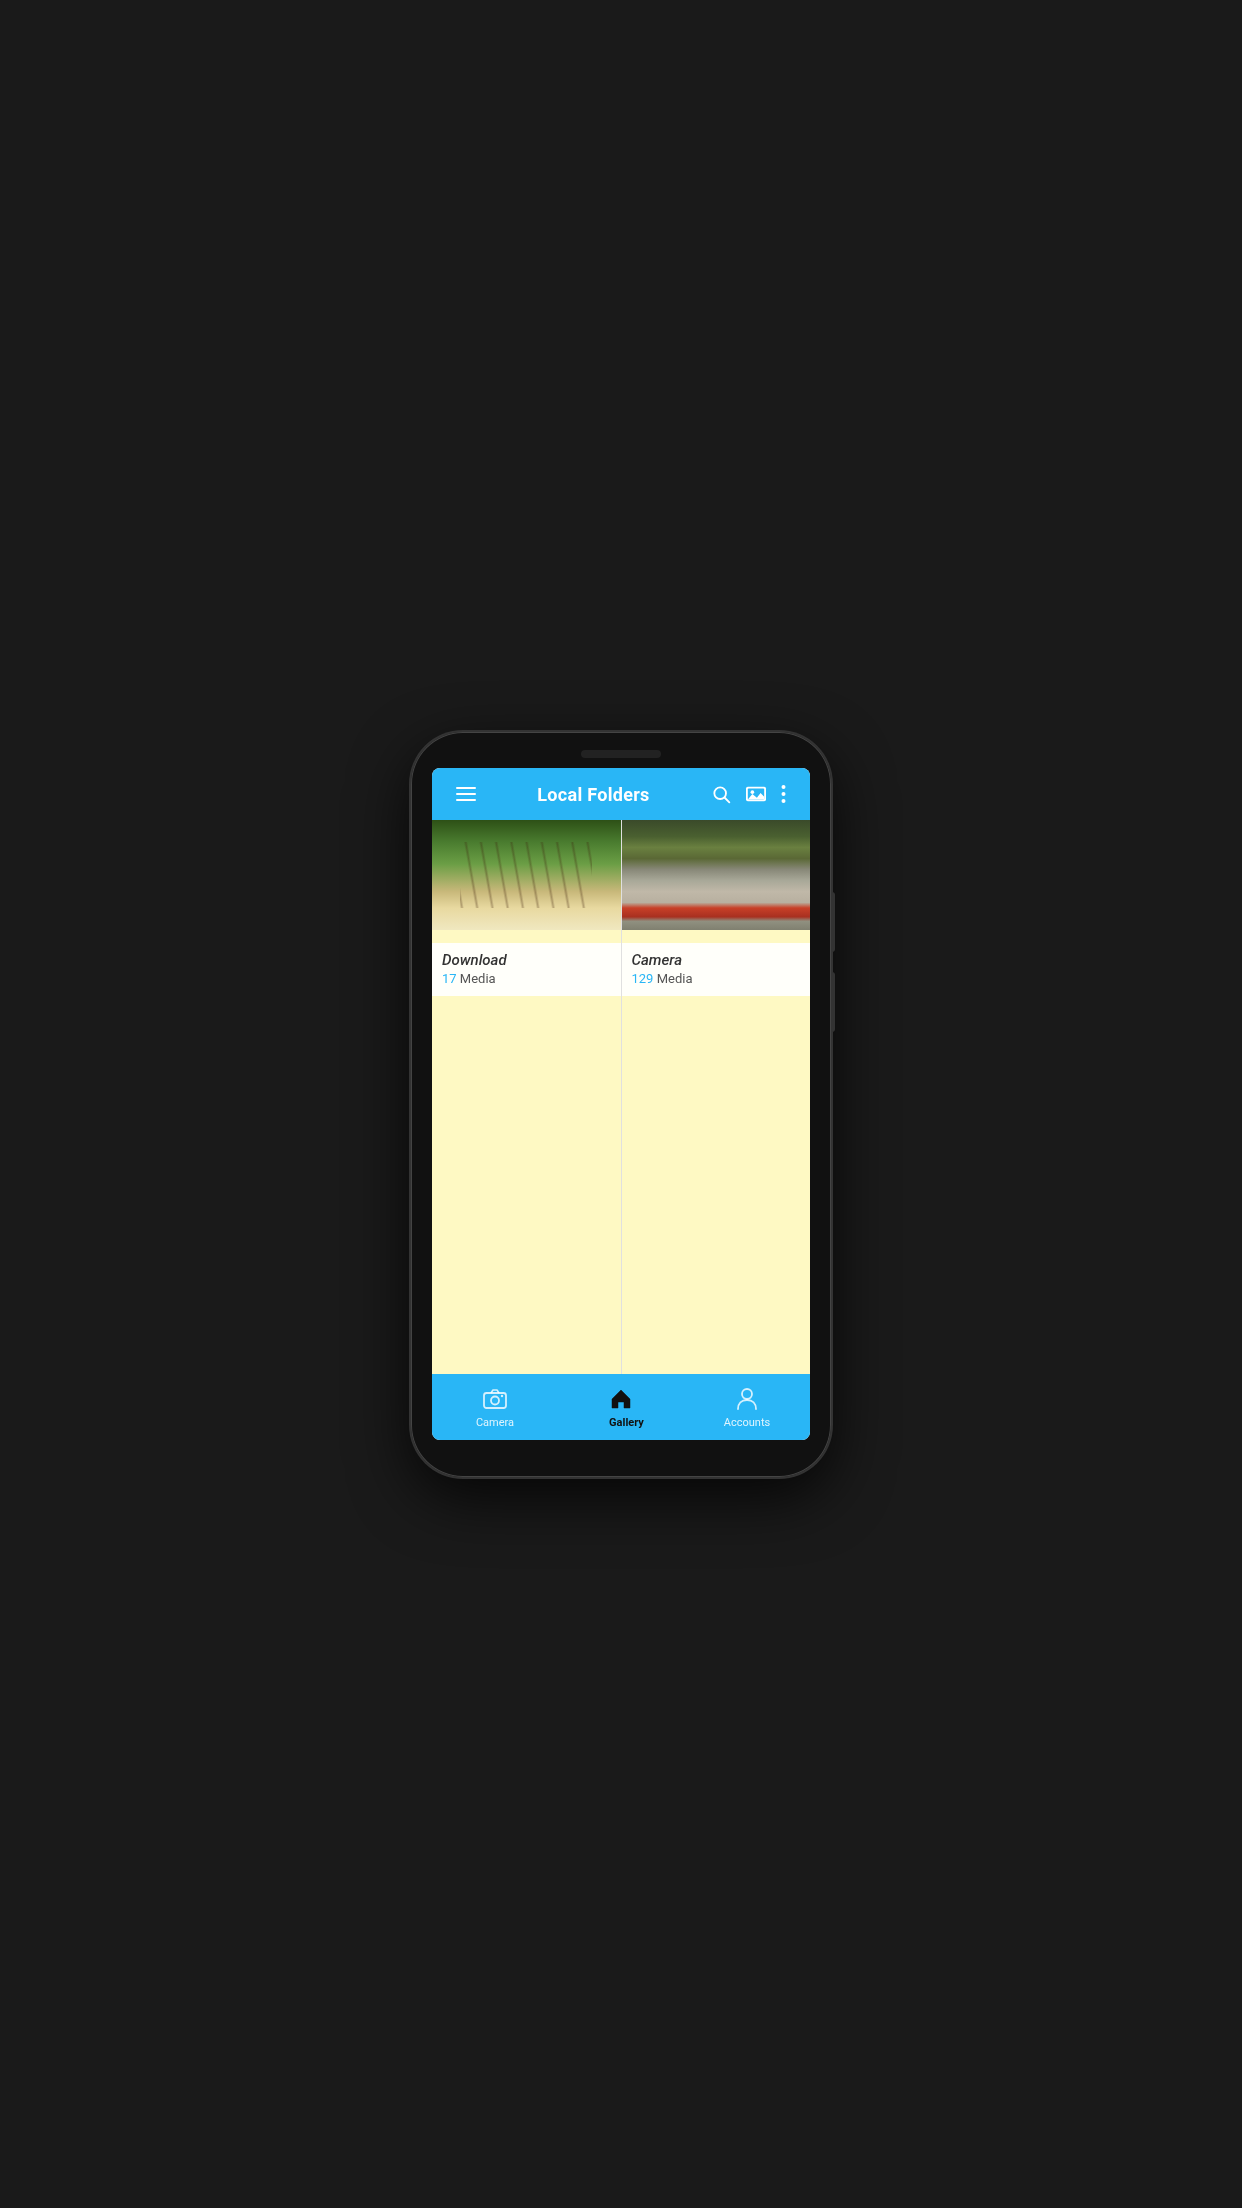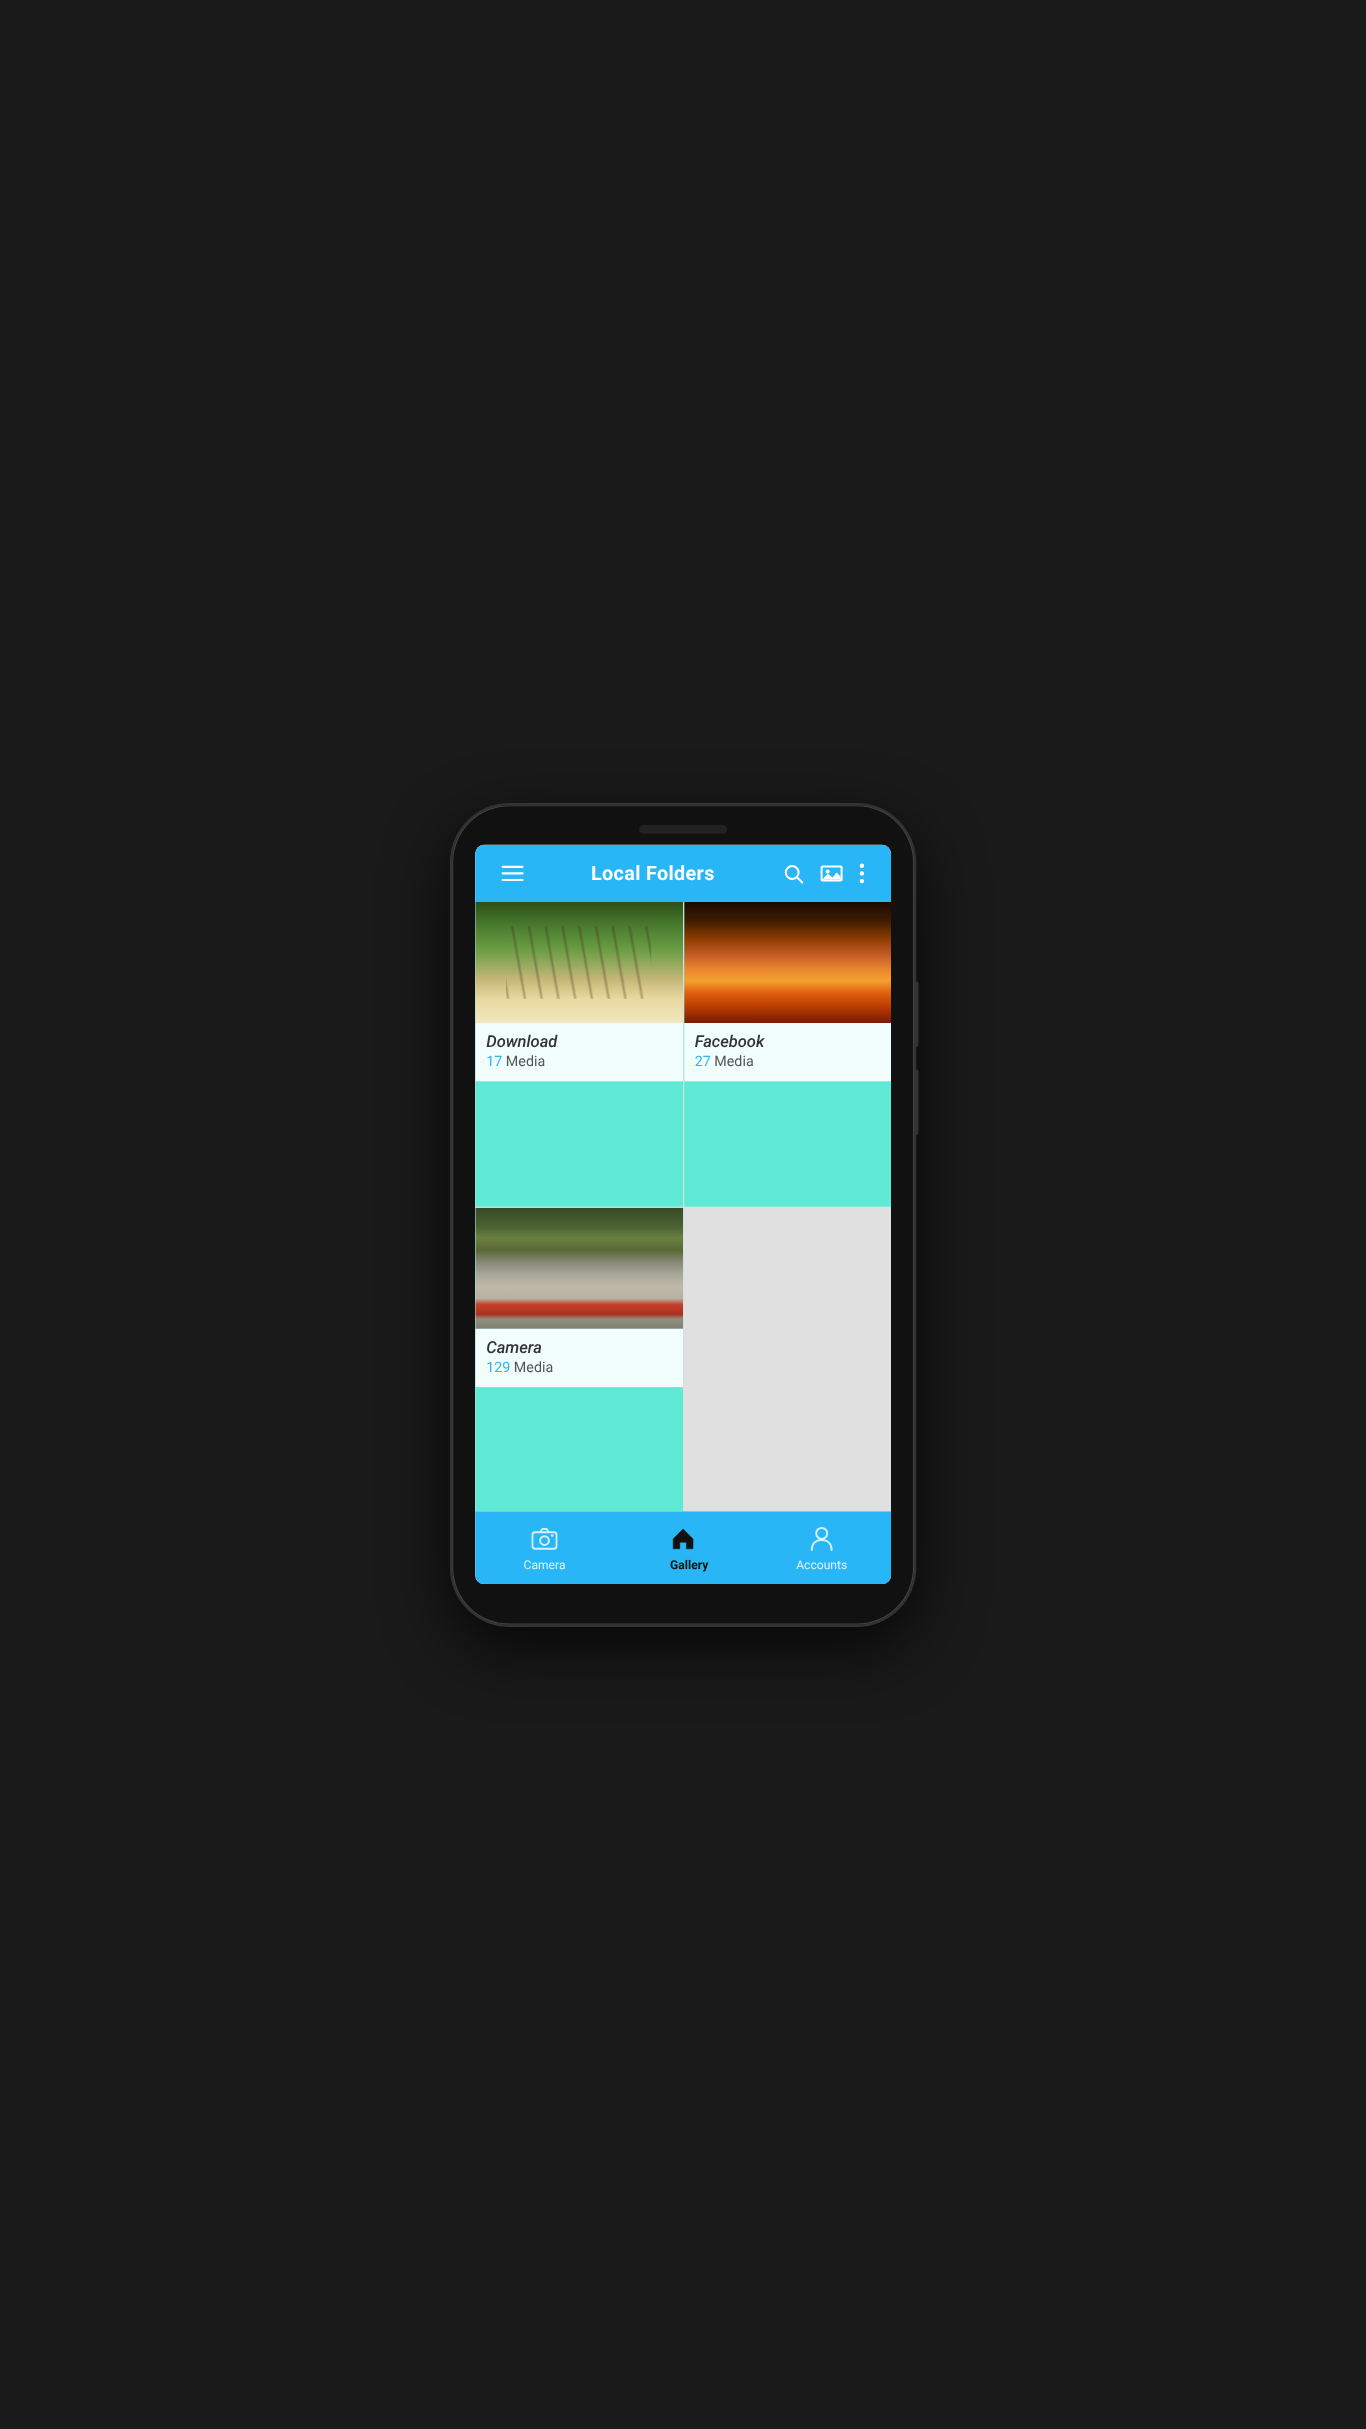--- a/index.html
+++ b/index.html
@@ -111,25 +111,26 @@
     .folders-grid {
       flex: 1;
       display: grid;
       grid-template-columns: 1fr 1fr;
       overflow-y: auto;
       background: #e0e0e0;
       gap: 1px;
     }
 
     .folder-item {
-      background: #5eead4;
+      background: #fef9c3;
       cursor: pointer;
       overflow: hidden;
       display: flex;
       flex-direction: column;
+      gap: 13px;
     }
 
     .folder-thumb {
       width: 100%;
       height: 110px;
       object-fit: cover;
       display: block;
     }
 
     
@@ -320,29 +321,20 @@
         <div class="folder-thumb thumb-download"></div>
         <div class="folder-info">
           <div class="folder-name">Download</div>
           <div class="folder-count">
             <span>17</span> <span style="color:#555;font-weight:normal">Media</span>
           </div>
         </div>
       </div>
 
 
-      <div class="folder-item">
-        <div class="folder-thumb thumb-facebook"></div>
-        <div class="folder-info">
-          <div class="folder-name">Facebook</div>
-          <div class="folder-count">
-            <span>27</span> <span style="color:#555;font-weight:normal">Media</span>
-          </div>
-        </div>
-      </div>
 
 
 
       <div class="folder-item">
         <div class="folder-thumb thumb-camera"></div>
         <div class="folder-info">
           <div class="folder-name">Camera</div>
           <div class="folder-count">
             <span>129</span> <span style="color:#555;font-weight:normal">Media</span>
           </div>

